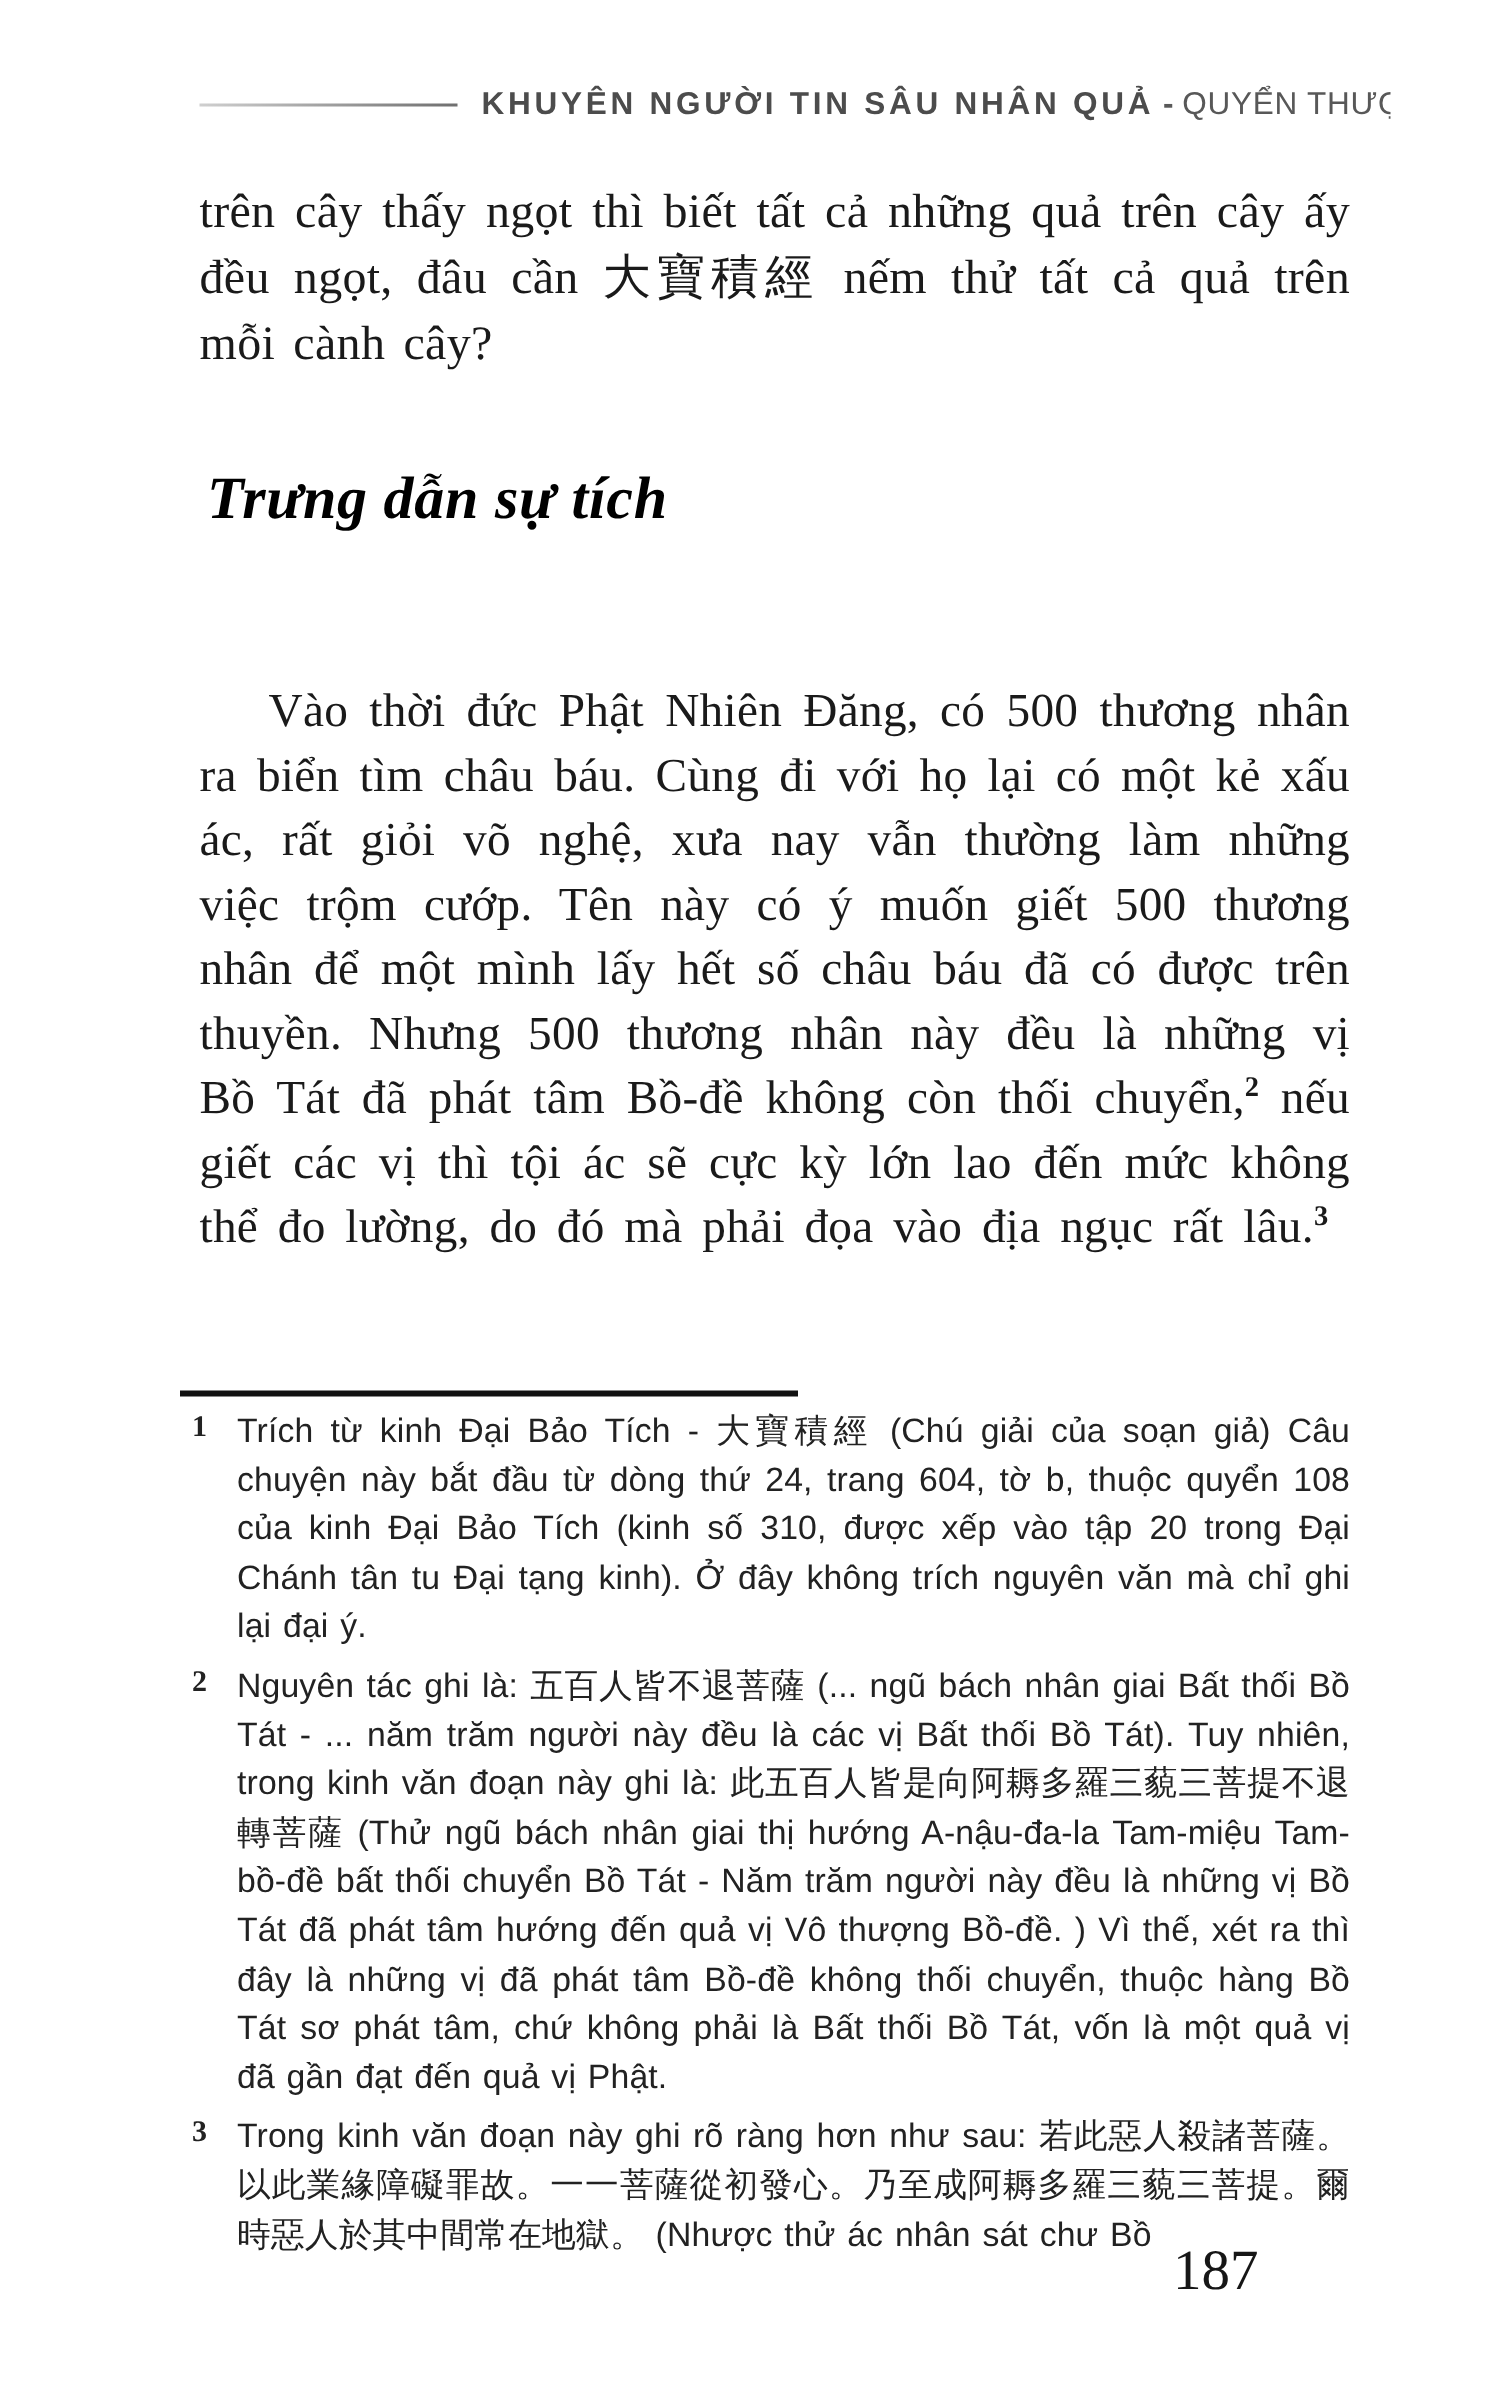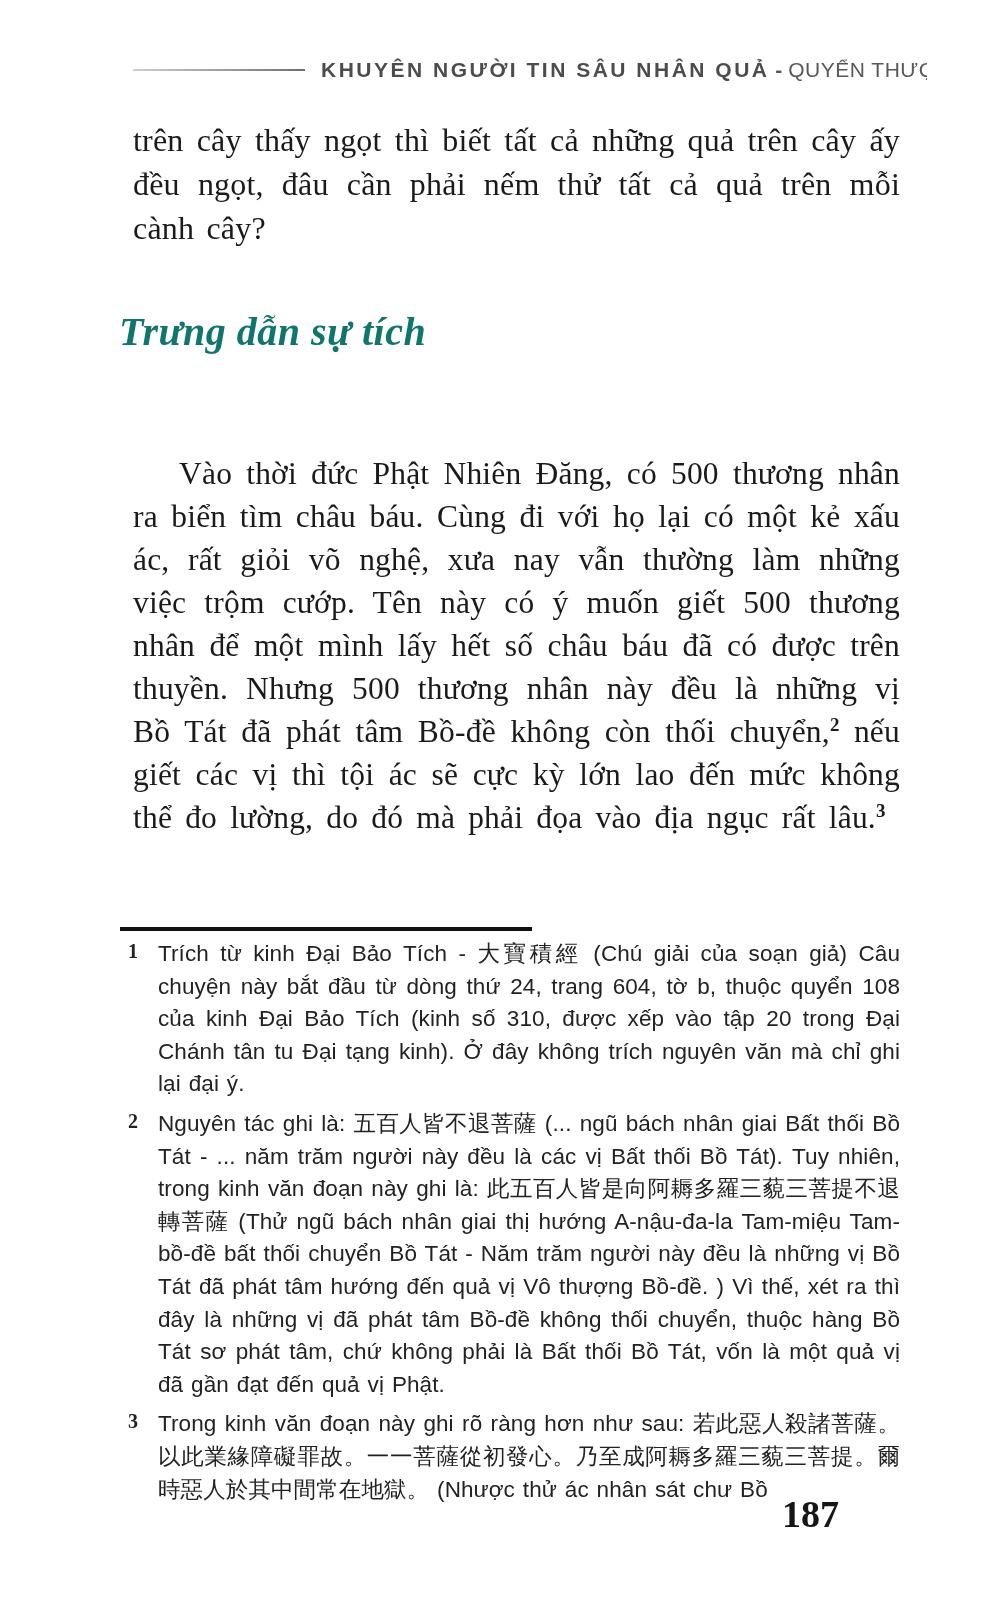--- a/index.html
+++ b/index.html
@@ -46,27 +46,27 @@
   .intro-par {
     top: 118px;
     font-size: 32px;
     line-height: 44px;
     text-align: justify;
     word-spacing: 4px;
     letter-spacing: 0.2px;
   }
 
   .section-heading {
-    position: absolute; left: 119px; top: 308px;
+    position: absolute; left: 138px; top: 308px;
     font-family: "Liberation Serif", serif;
     font-style: italic;
     font-weight: bold;
     font-size: 40px;
     letter-spacing: 0.5px;
-    color: #0f766e;
+    color: #000000;
   }
 
   .story-heading {
     position: absolute; left: 133px; top: 394px;
     font-family: "Liberation Sans", sans-serif;
     font-weight: bold;
     font-size: 28px;
     letter-spacing: -0.3px;
     color: #0d0d0d;
   }
@@ -124,38 +124,38 @@
     text-align: justify;
     word-spacing: 1.5px;
     letter-spacing: 0.1px;
   }
 
   
   .page-number {
     position: absolute;
     right: 88px; top: 1492px;
     font-family: "Liberation Serif", serif;
-    font-weight: bold;
+    font-weight: normal;
     font-size: 38px;
     color: #161616;
   }
 </style>
 </head>
 <body>
 
 <div class="page">
 
   <header class="page-header">
     <span class="header-rule"></span>
     <div class="header-title">
       <span class="ht-main">KHUYÊN NGƯỜI TIN SÂU NHÂN QUẢ</span><span class="ht-sep"> - </span><span class="ht-sub">QUYỂN THƯỢNG</span>
     </div>
   </header>
 
-  <p class="body-block intro-par">trên cây thấy ngọt thì biết tất cả những quả trên cây ấy đều ngọt, đâu cần phải nếm thử tất cả quả trên mỗi cành cây?</p>
+  <p class="body-block intro-par">trên cây thấy ngọt thì biết tất cả những quả trên cây ấy đều ngọt, đâu cần 大寶積經 nếm thử tất cả quả trên mỗi cành cây?</p>
 
   <h2 class="section-heading">Trưng dẫn sự tích</h2>
 
 
   <p class="body-block story-par"><span>Vào thời đức Phật Nhiên Đăng, có 500 thương nhân ra biển tìm châu báu. Cùng đi với họ lại có một kẻ xấu ác, rất giỏi võ nghệ, xưa nay vẫn thường làm những việc trộm cướp. Tên này có ý muốn giết 500 thương nhân để một mình lấy hết số châu báu đã có được trên thuyền. Nhưng 500 thương nhân này đều là những vị Bồ Tát đã phát tâm Bồ-đề không còn thối chuyển,</span><sup>2</sup><span> nếu giết các vị thì tội ác sẽ cực kỳ lớn lao đến mức không thể đo lường, do đó mà phải đọa vào địa ngục rất lâu.</span><sup>3</sup></p>
 
   <div class="fn-rule"></div>
 
   <section class="footnotes">
     <div class="footnote">

